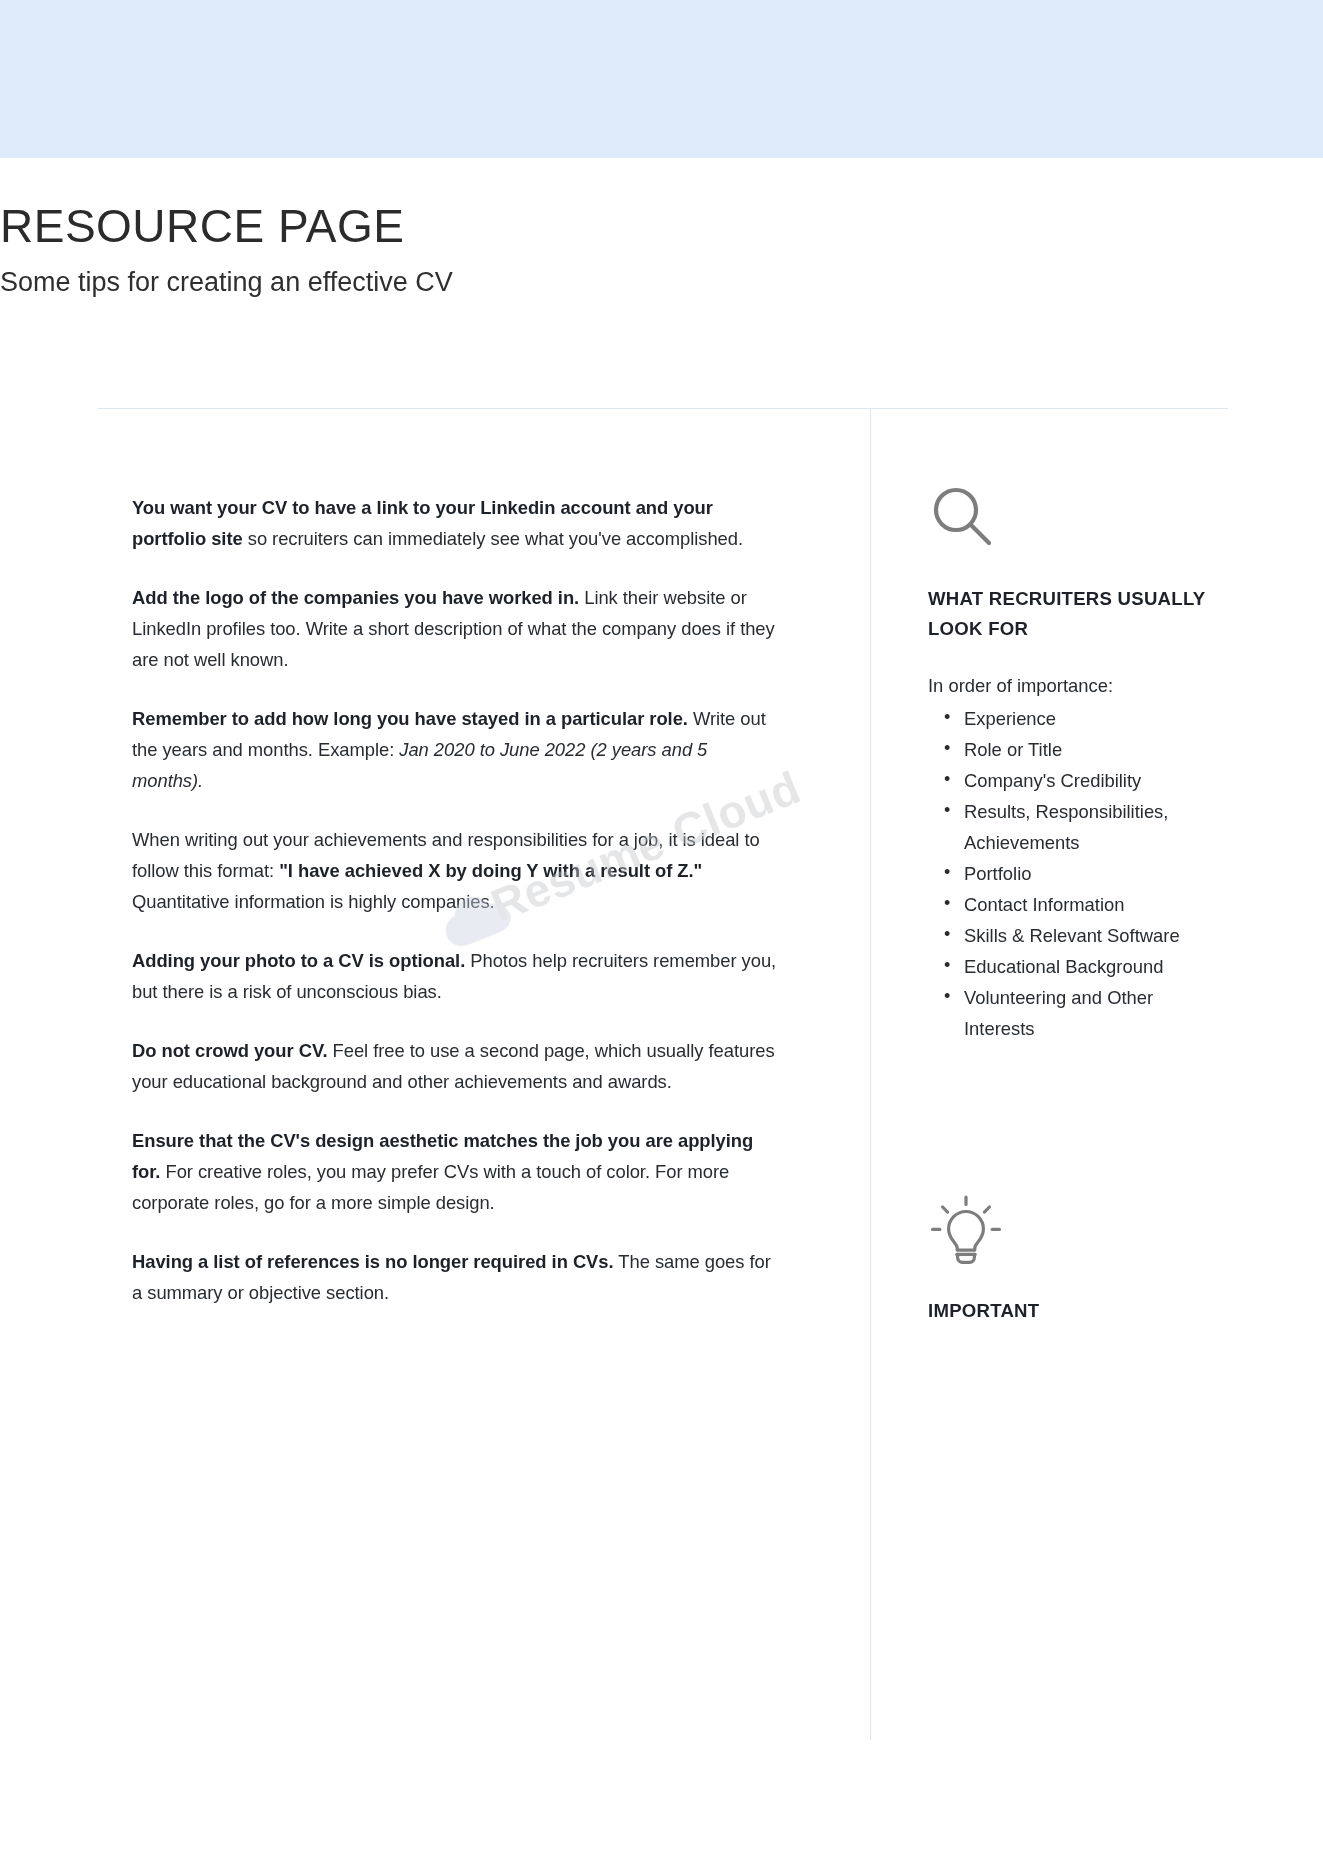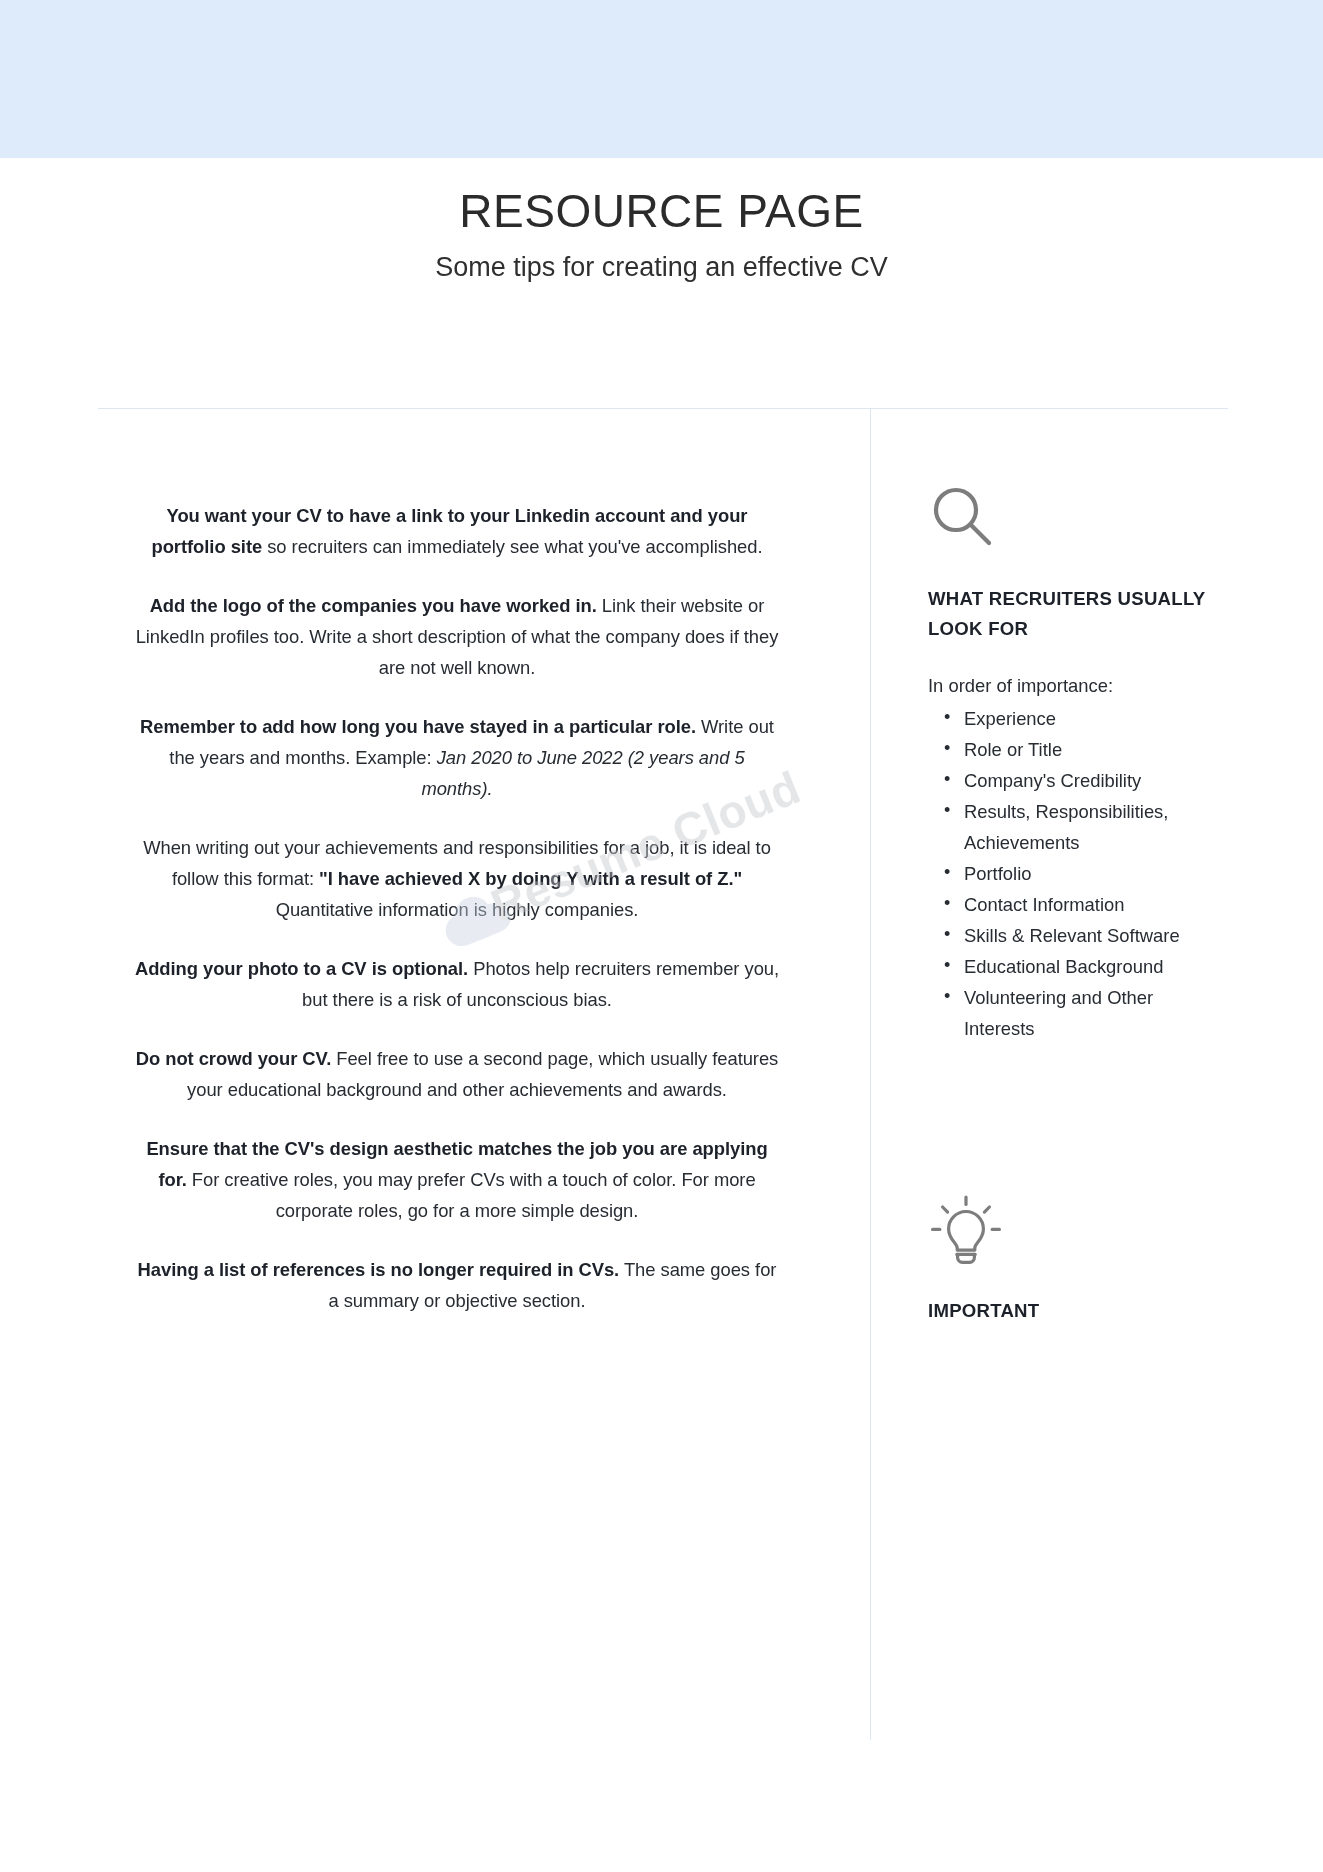--- a/index.html
+++ b/index.html
@@ -24,23 +24,22 @@
     position: absolute;
     left: 0; top: 0;
     width: 1323px;
     height: 158px;
     background: #ddebfb;
   }
 
   
   .header {
     position: absolute;
-    left: 0; top: 185px;
-    width: 1323px;
-    text-align: center;
+    left: 0; top: 200px;
+    width: 1323px;
   }
   .doc-title {
     font-size: 46px;
     font-weight: 300;
     letter-spacing: 0.5px;
     color: #2b2b2b;
     line-height: 1.15;
   }
   .doc-subtitle {
     margin-top: 14px;
@@ -69,23 +68,22 @@
 
   
   .body-wrap {
     position: absolute;
     left: 0; top: 408px;
     width: 1323px;
   }
 
   .col-left {
     position: absolute;
-    left: 132px; top: 92px;
+    left: 132px; top: 84px;
     width: 650px;
-    text-align: center;
   }
 
   .col-right {
     position: absolute;
     left: 916px; top: 74px;
     width: 290px;
     margin-left: 12px;
   }
 
   

